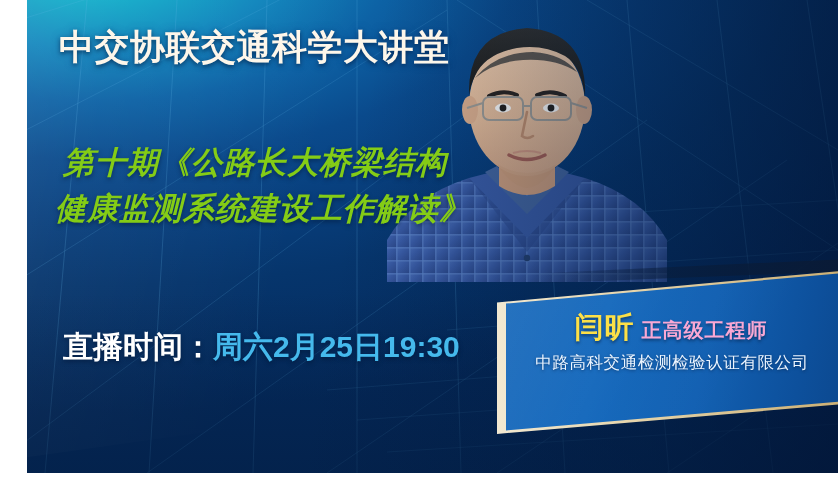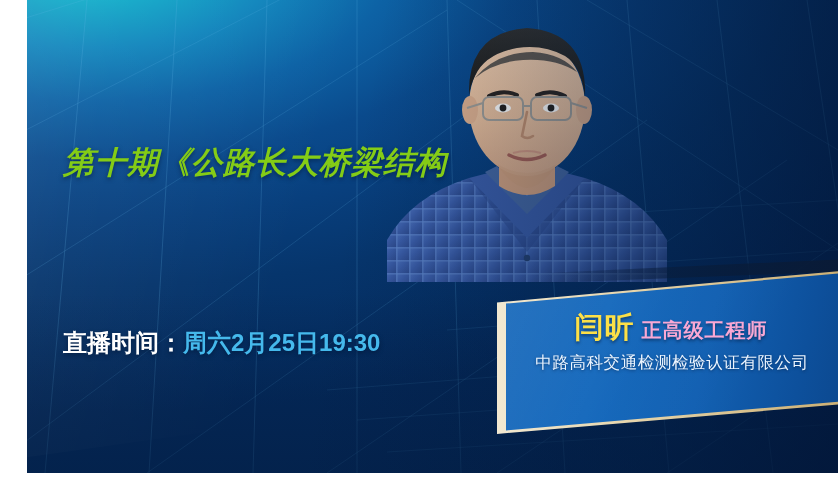--- a/index.html
+++ b/index.html
@@ -46,21 +46,21 @@
 
   
   .subtitle{position:absolute;left:36px;top:140px;width:520px;
     font-size:31px;line-height:46px;font-weight:600;font-style:italic;
     color:#84cc16;letter-spacing:1px;
     text-shadow:0 2px 4px rgba(0,20,50,.55);}
   .subtitle .l2{display:block;margin-left:-8px;}
 
   
   .timeline-row{position:absolute;left:36px;top:327px;
-    font-size:24px;font-weight:700;white-space:nowrap;
+    font-size:30px;font-weight:700;white-space:nowrap;
     text-shadow:0 2px 4px rgba(0,20,50,.6);}
   .timeline-row .lbl{color:#ffffff;}
   .timeline-row .val{color:#45b9ec;}
 
   
   .panel{position:absolute;left:470px;top:268px;width:368px;height:172px;}
   
   .panel-edge{position:absolute;left:0;top:0;width:100%;height:100%;
     background:linear-gradient(90deg,#f2e9d2 0%, #e6d6ae 35%, #c9ab6d 100%);
     clip-path:polygon(0% 20.0%, 100% 0.4%, 100% 78.0%, 0% 96.5%);}
@@ -197,23 +197,25 @@
           <path d="M152 155 Q170 164 188 155" stroke="#a35e52" stroke-width="3.4" fill="none" stroke-linecap="round"></path>
           <path d="M156 153 Q170 149 184 153" stroke="#c98a78" stroke-width="2" fill="none" opacity=".7"></path>
 
           <path d="M140 164 Q170 182 200 164 Q186 186 170 188 Q154 186 140 164 Z" fill="#c9996f" opacity=".25"></path>
         </g>
       </svg>
     </div>
 
     <div class="bg-vig"></div>
 
+    <div class="headline">中交协联交通科学大讲堂</div>
 
     <div class="subtitle">
       <span class="l1">第十期《公路长大桥梁结构</span>
+      <span class="l2">健康监测系统建设工作解读》</span>
     </div>
 
     <div class="timeline-row">
       <span class="lbl">直播时间：</span><span class="val">周六2月25日19:30</span>
     </div>
 
     <div class="panel">
       <div class="panel-shadow"></div>
       <div class="panel-edge"></div>
       <div class="panel-face"></div>

